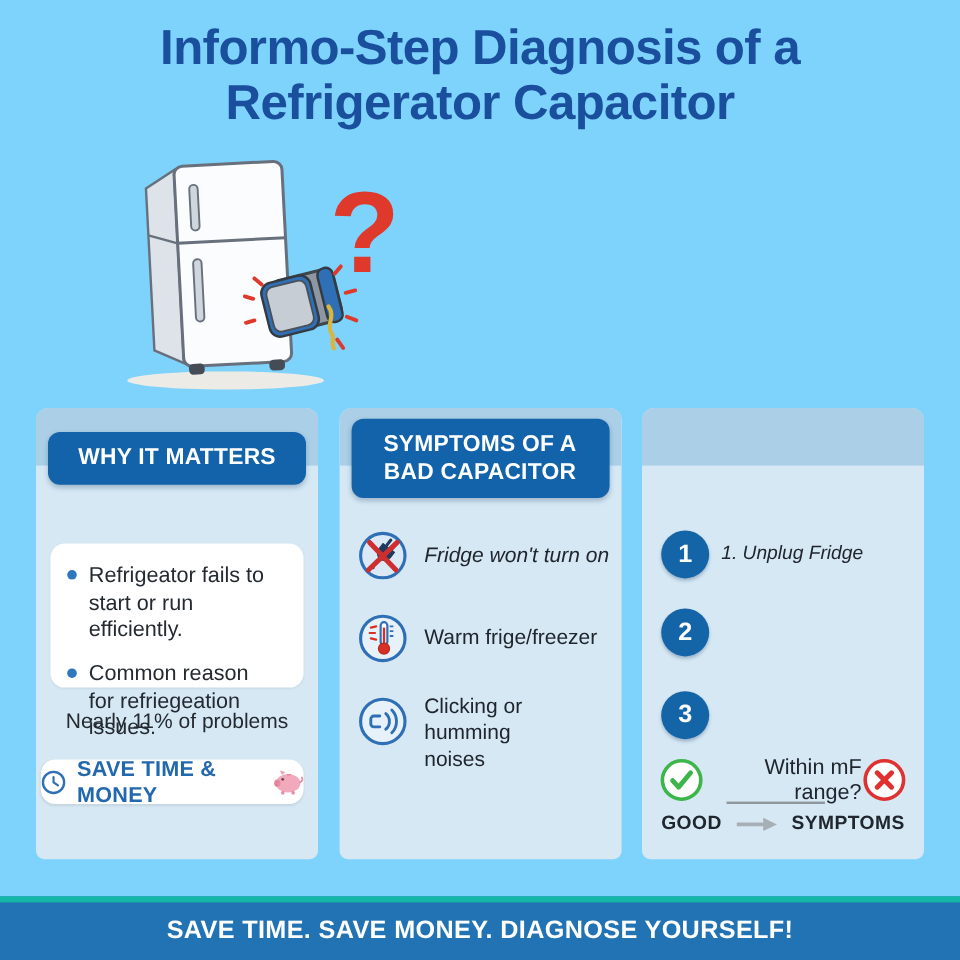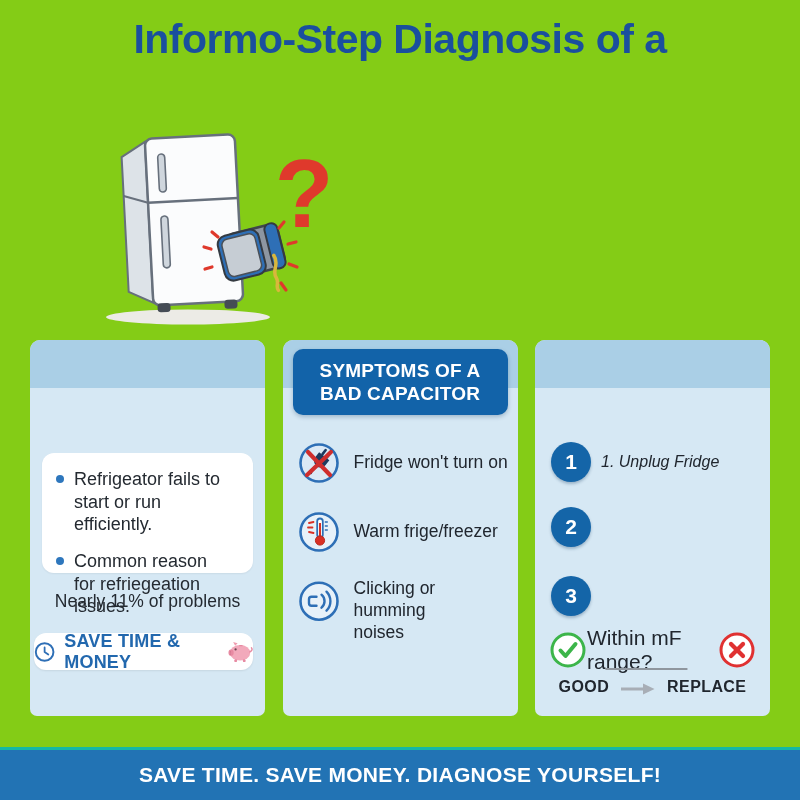--- a/index.html
+++ b/index.html
@@ -1,18 +1,18 @@
 <!DOCTYPE html>
 <html><head>
 <meta charset="utf-8">
 <style>
   * { margin:0; padding:0; box-sizing:border-box; }
   html,body { width:800px; height:800px; }
   body { font-family:"Liberation Sans", sans-serif; background:#fcfcf9; }
-  .canvas { position:relative; width:800px; height:800px; background:#84cc16; overflow:hidden; }
+  .canvas { position:relative; width:800px; height:800px; background:#7dd3fc; overflow:hidden; }
 
   
   .title { position:absolute; top:16px; left:0; width:800px; text-align:center;
            color:#1a4f9e; font-weight:800; font-size:41px; line-height:1.13; letter-spacing:-0.5px; }
 
   
   .hero { position:absolute; left:83px; top:120px; width:255px; height:208px; }
 
   
   .cols { position:absolute; left:30px; top:340px; width:740px; height:376px;
@@ -50,40 +50,41 @@
 
   
   .step-row { position:absolute; left:16px; display:flex; align-items:center; gap:10px;
               transform:translateY(-50%); }
   .numcircle { flex:0 0 auto; width:40px; height:40px; border-radius:50%; background:#1465a8;
                color:#fff; font-size:21px; font-weight:800; display:flex; align-items:center;
                justify-content:center; box-shadow:0 2px 3px rgba(20,60,100,.3); }
   .step-label { font-size:16px; font-weight:500; color:#20262e; line-height:1.3; max-width:180px;font-style:italic; }
   .verdict { position:absolute; left:14px; right:14px; top:310px; transform:translateY(-50%);
              display:flex; align-items:center; }
-  .vq { flex:1; text-align:left; font-size:21px; font-weight:500; color:#20262e; }
+  .vq { flex:1; text-align:right; font-size:18px; font-weight:500; color:#20262e; }
   .divider { position:absolute; top:328px; left:50%; transform:translateX(-58%);
              width:82px; height:2px; background:#8f969e; }
   .gr-row { position:absolute; left:0; right:0; top:347px; transform:translateY(-50%);
-            display:flex; align-items:flex-end; justify-content:center; gap:11px; }
+            display:flex; align-items:center; justify-content:center; gap:11px; }
   .gr-label { font-size:16px; font-weight:700; color:#20262e; letter-spacing:0.4px; }
 
   
   .footer { position:absolute; left:0; top:747px; width:800px; height:53px;
-            background:#2273b4; border-top:3px solid #14b8a6;
+            background:#2273b4; border-top:5px solid #14b8a6;
             display:flex; align-items:center; justify-content:center; }
   .footer span { color:#ffffff; font-size:21px; font-weight:800; letter-spacing:0.3px; }
 </style>
 </head>
 <body>
 
 <div class="canvas">
 
   <header class="title">
     <div>Informo-Step Diagnosis of a</div>
+    <div>Refrigerator Capacitor</div>
   </header>
 
   <div class="hero">
     <svg width="255" height="208" viewBox="0 0 255 208">
       <ellipse cx="105" cy="197" rx="82" ry="7.5" fill="#ecebe6"></ellipse>
       <g transform="rotate(-3 100 100)" stroke="#67707c">
         <path d="M42,34 L66,20 L66,181 L42,169 Z" fill="#dde3e8" stroke-width="2"></path>
         <rect x="66" y="17" width="90" height="167" rx="7" fill="#fbfcfd" stroke-width="2.5"></rect>
         <line x1="66" y1="81" x2="156" y2="81" stroke-width="2.5"></line>
         <path d="M42,73 L66,81" fill="none" stroke-width="2"></path>
@@ -109,20 +110,23 @@
           <path d="M206,144 l8,3"></path>
           <path d="M198,163 l5,7"></path>
       </g>
     </svg>
   </div>
 
   <section class="cols">
 
     <article class="panel">
       <div class="band"></div>
+      <div class="hzone">
+        <h2 class="phead">WHY IT MATTERS</h2>
+      </div>
       <div class="card">
         <div class="bullet">
           <span class="dot"></span>
           <p class="btext b1">Refrigeator fails to start or run efficiently.</p>
         </div>
         <div class="bullet">
           <span class="dot"></span>
           <p class="btext b2">Common reason for refriegeation issues.</p>
         </div>
       </div>
@@ -147,21 +151,21 @@
         </svg>
       </div>
     </article>
 
     <article class="panel">
       <div class="band"></div>
       <div class="hzone">
         <h2 class="phead">SYMPTOMS OF A BAD CAPACITOR</h2>
       </div>
 
-      <div class="sym-row" style="top:123px;">
+      <div class="sym-row" style="top:123px;font-style:italic;">
         <svg width="44" height="44" viewBox="0 0 44 44">
           <circle cx="22" cy="22" r="18.5" fill="#dbe9f6" stroke="#2e6fb6" stroke-width="2.6"></circle>
           <g transform="rotate(38 22 22)" fill="#1d3a5f">
             <rect x="18" y="6.5" width="2.6" height="7.5" rx="1.2"></rect>
             <rect x="23.4" y="6.5" width="2.6" height="7.5" rx="1.2"></rect>
             <path d="M15.5,13.5 h13 v6 a6.5,6.5 0 0 1 -13,0 Z"></path>
             <path d="M22,26 q-3,5 0,9" stroke="#1d3a5f" stroke-width="2.2" fill="none" stroke-linecap="round"></path>
           </g>
           <g stroke="#cf2e2e" stroke-width="4.2" stroke-linecap="round">
             <line x1="10" y1="34" x2="34" y2="11"></line>
@@ -234,21 +238,21 @@
       </div>
 
       <div class="divider"></div>
 
       <div class="gr-row">
         <span class="gr-label">GOOD</span>
         <svg width="36" height="14" viewBox="0 0 36 14">
           <line x1="1" y1="7" x2="24" y2="7" stroke="#a8aeb6" stroke-width="3.2"></line>
           <path d="M23,1.5 L34.5,7 L23,12.5 Z" fill="#a8aeb6"></path>
         </svg>
-        <span class="gr-label">REPLACE</span>
+        <span class="gr-label">SYMPTOMS</span>
       </div>
     </article>
   </section>
 
   <footer class="footer">
     <span>SAVE TIME. SAVE MONEY. DIAGNOSE YOURSELF!</span>
   </footer>
 
 </div>
 

